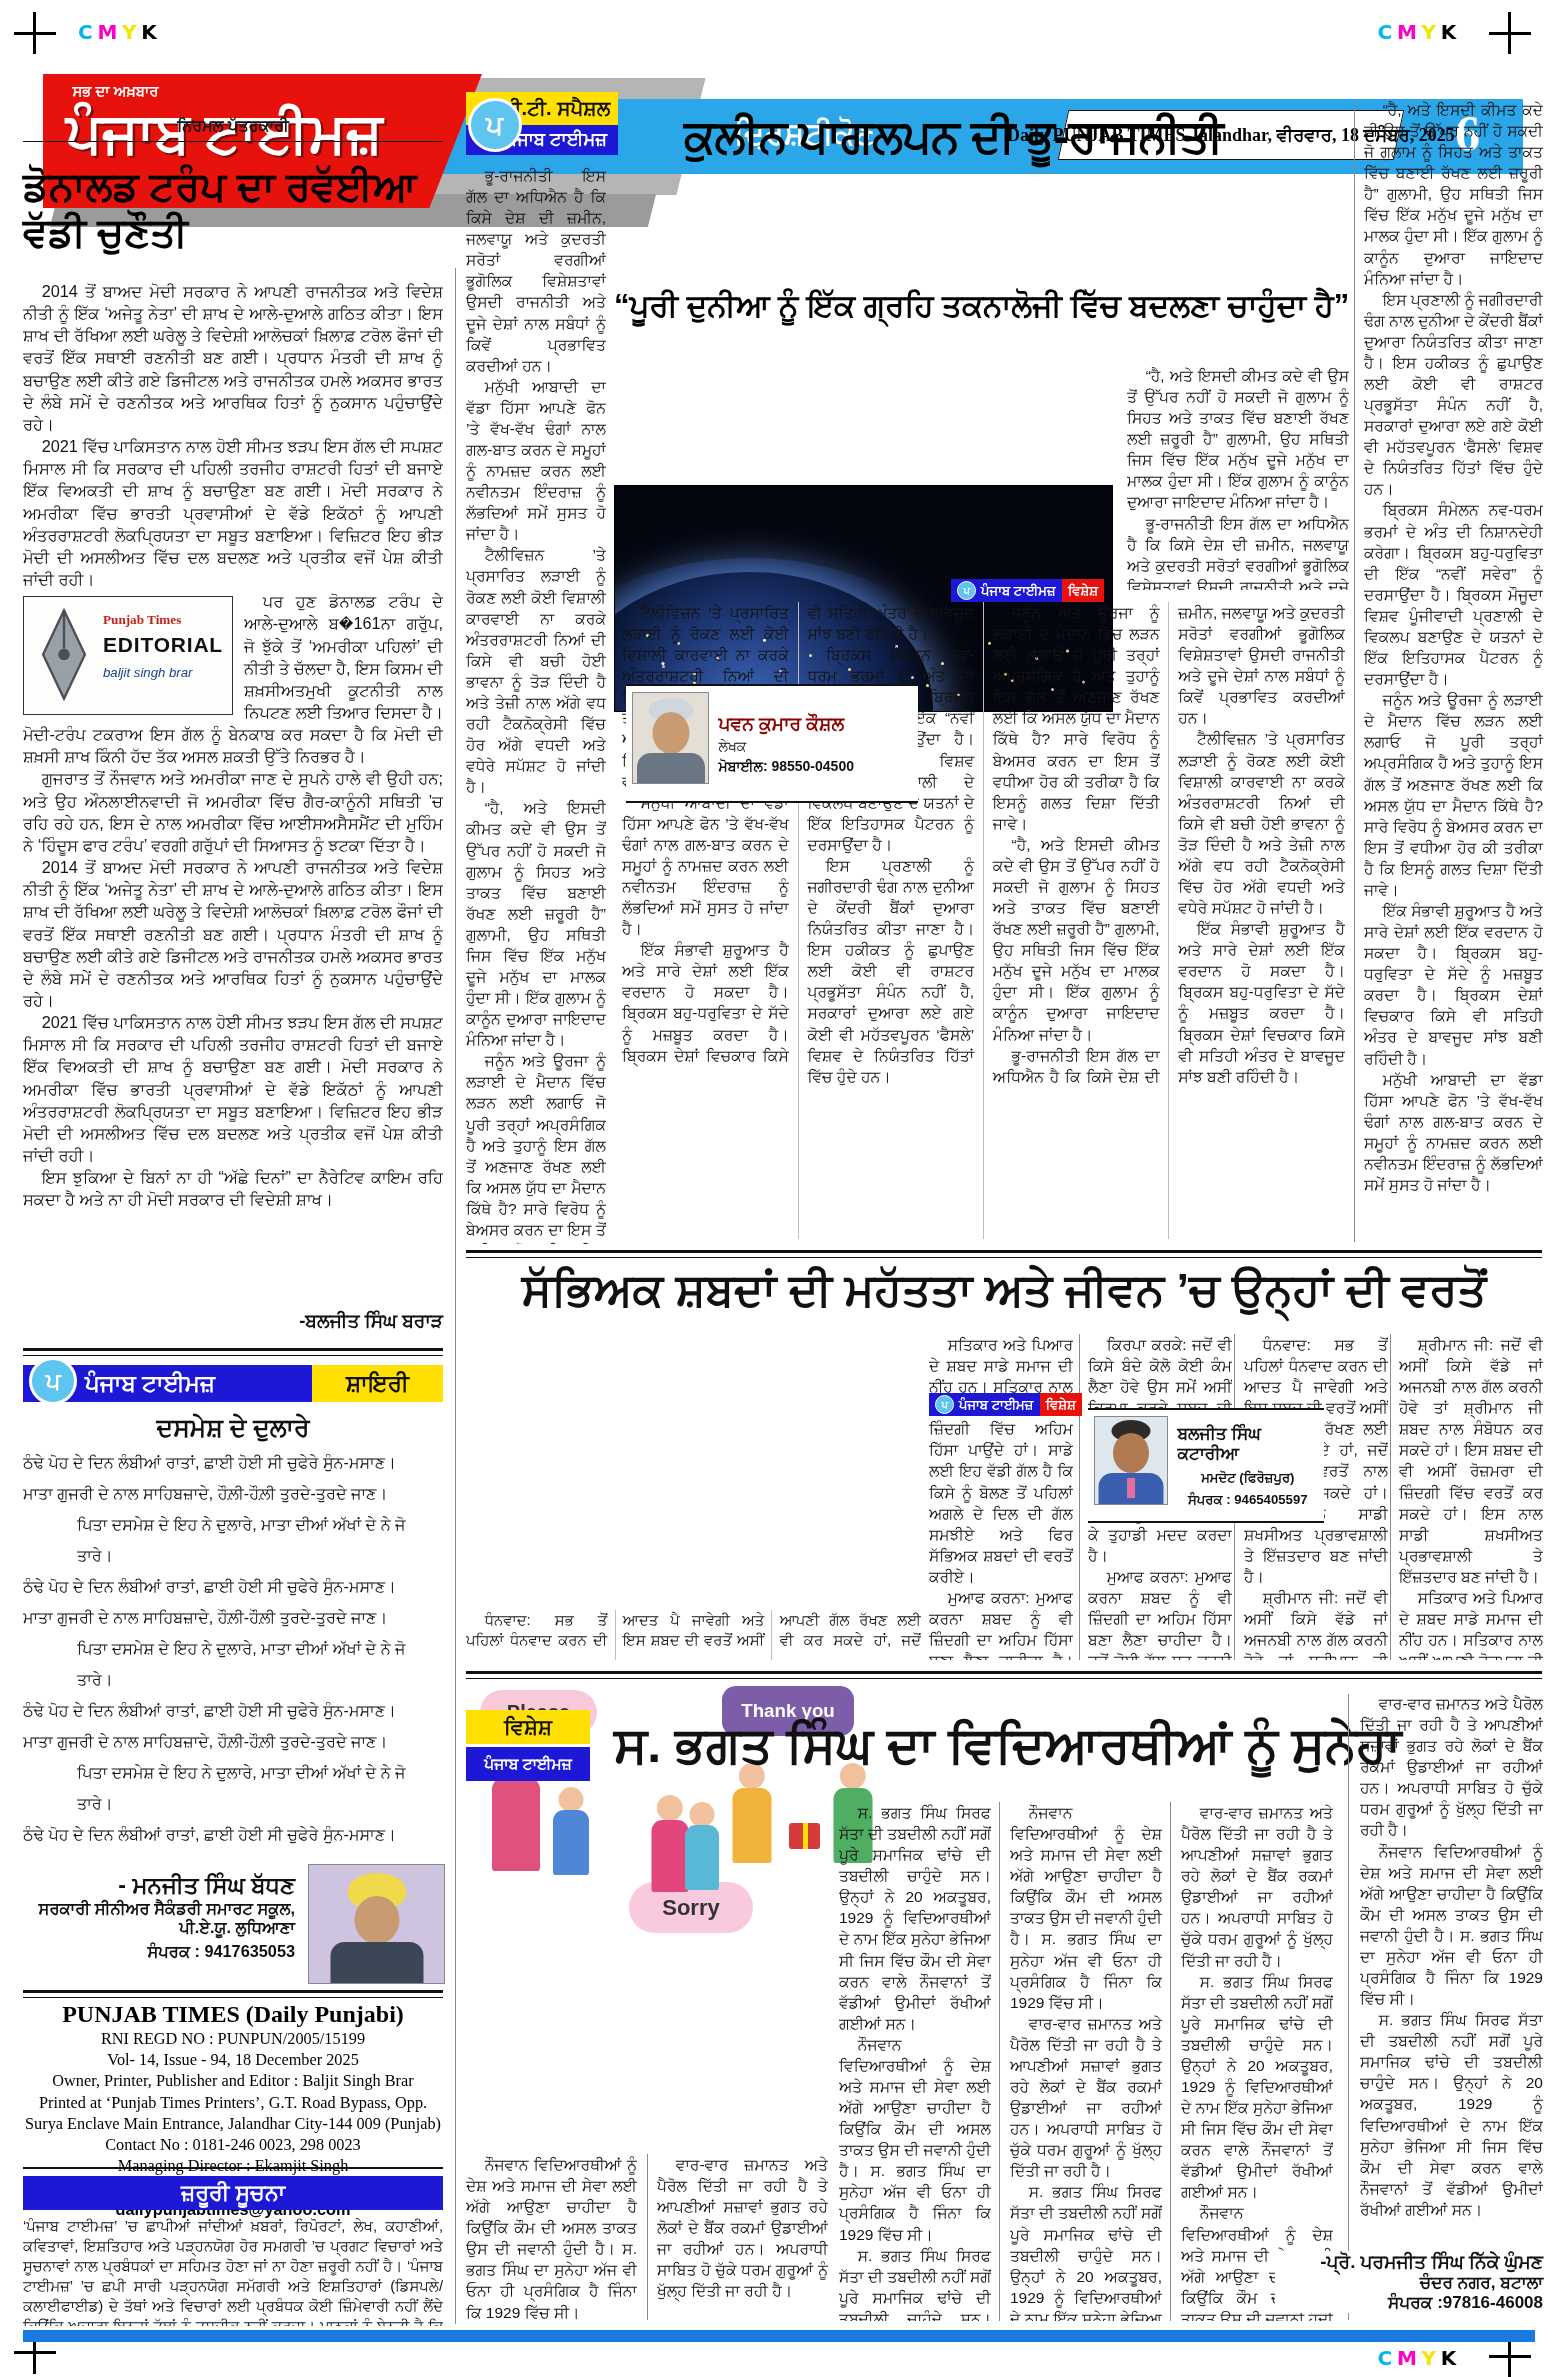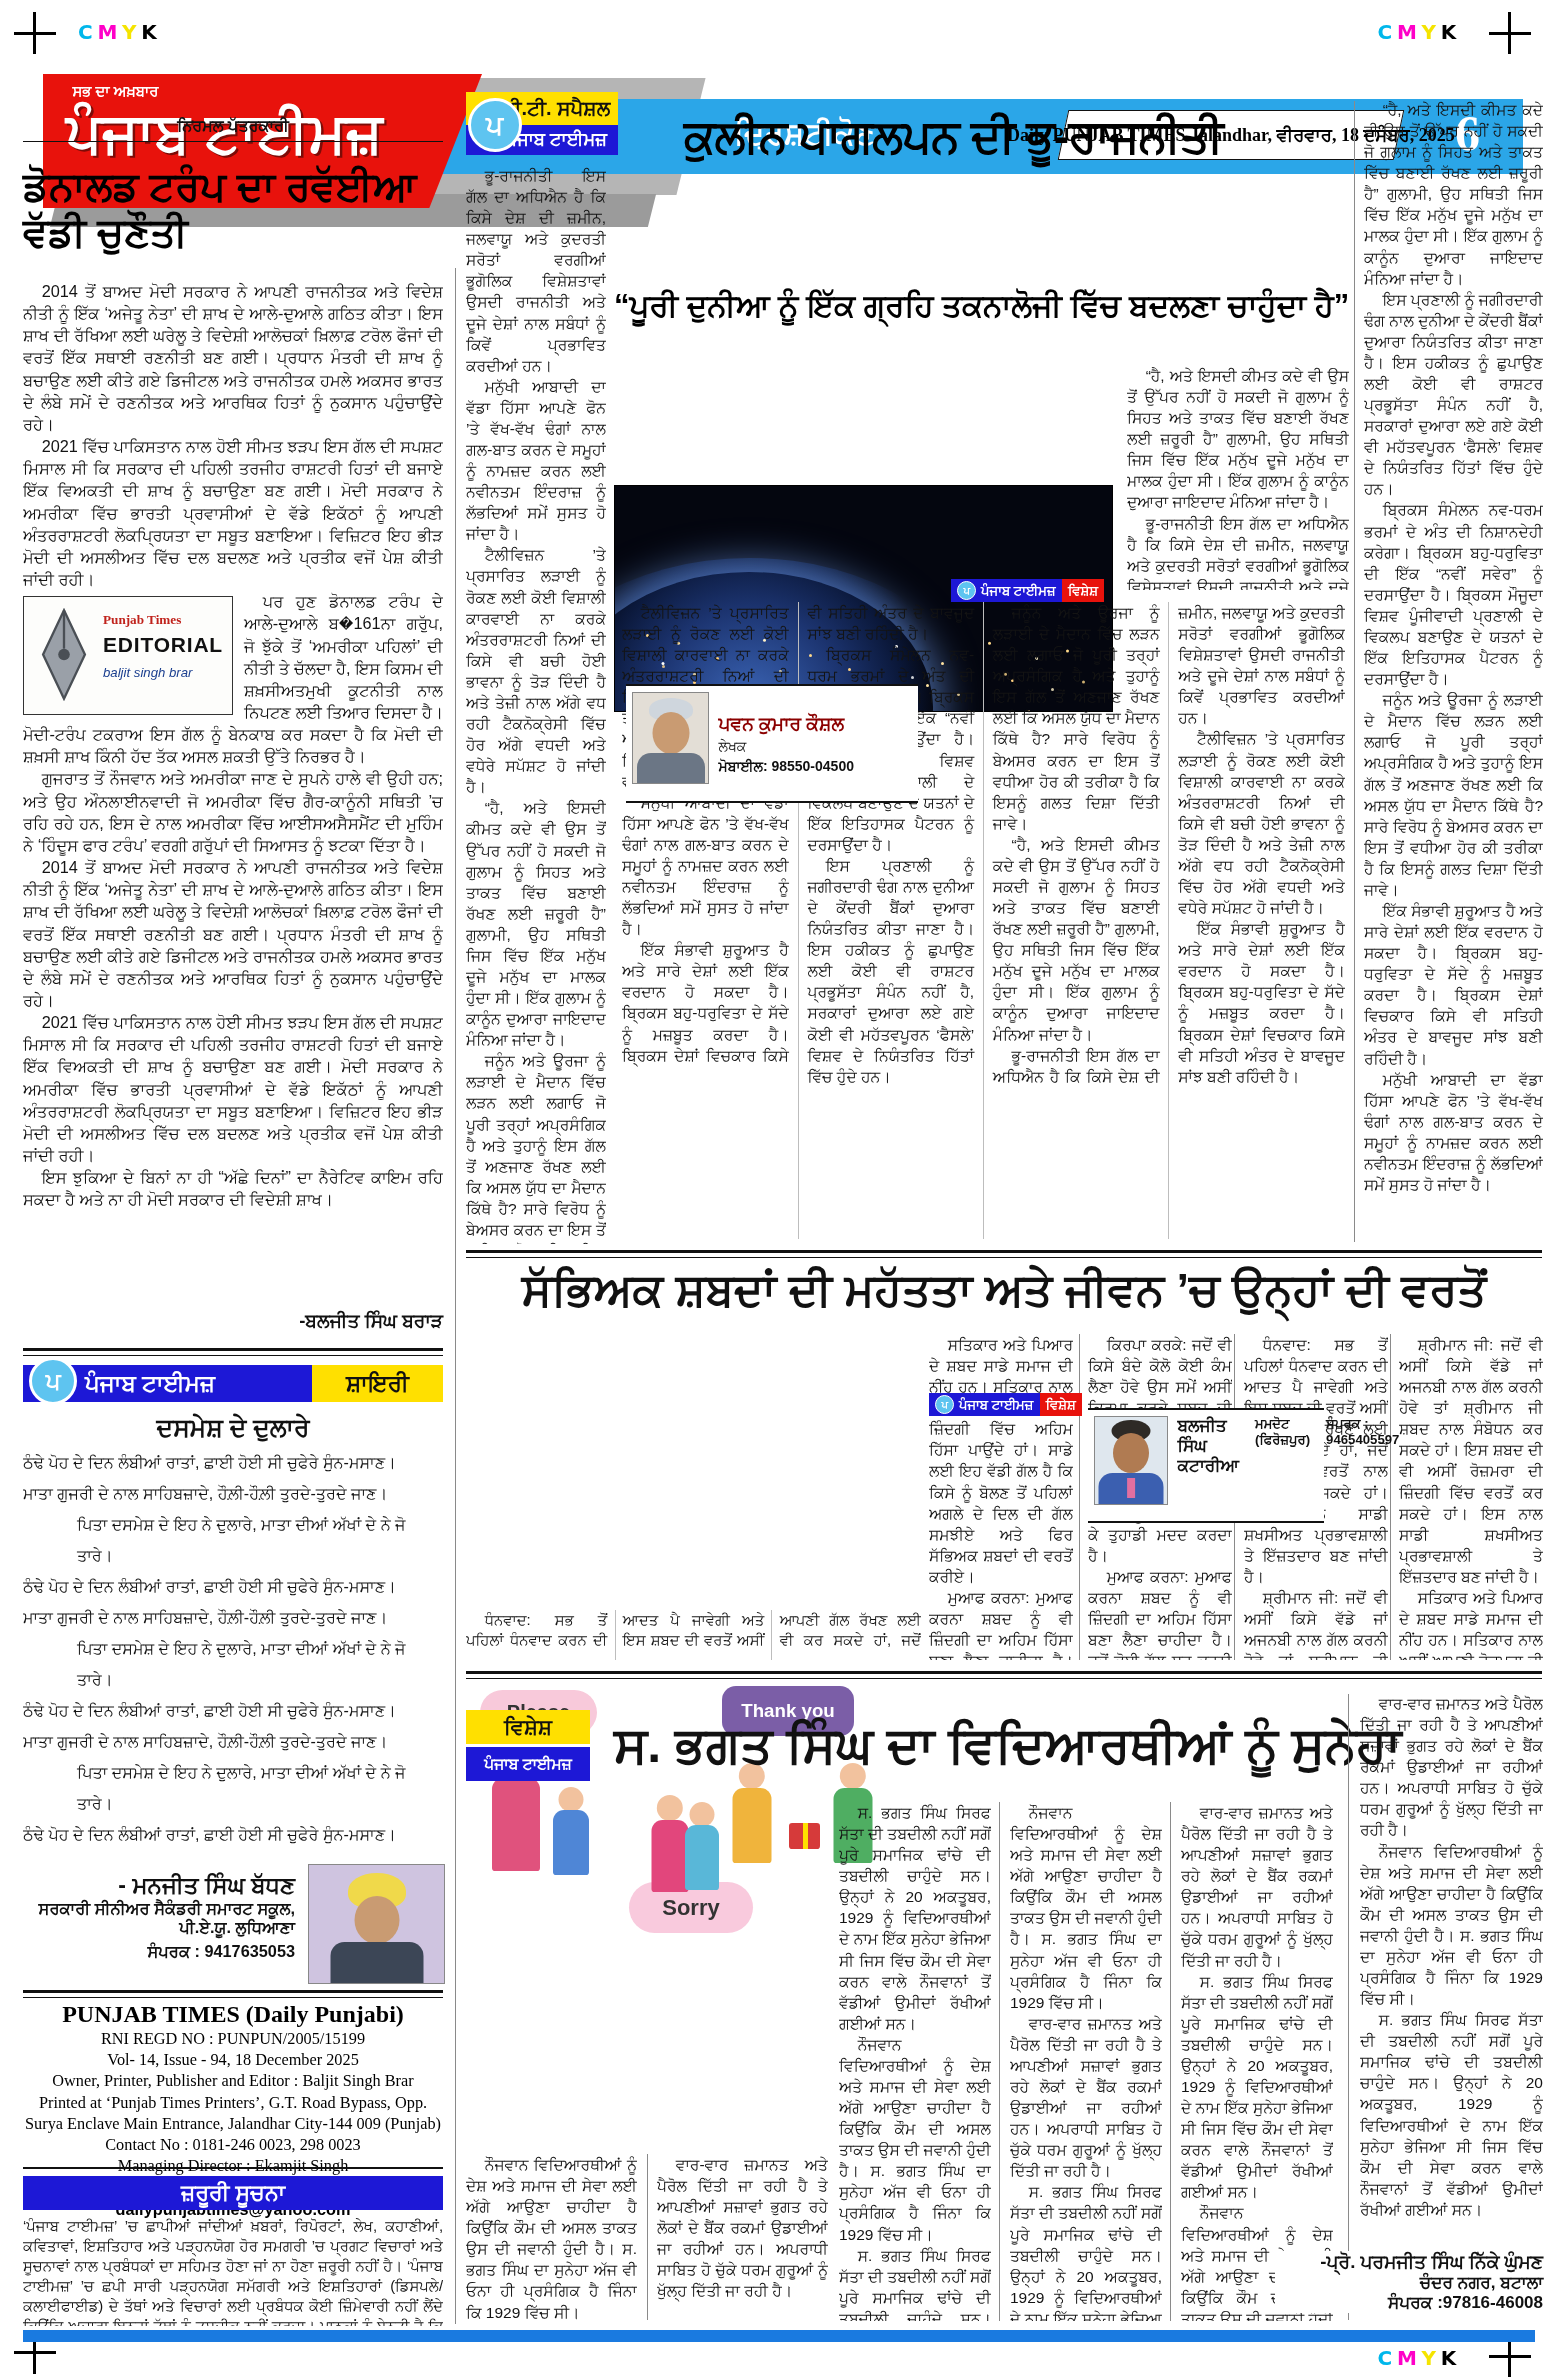--- a/index.html
+++ b/index.html
@@ -346,21 +346,21 @@
     <span class="b2">ਵਿਸ਼ੇਸ਼</span>
   </div>
 
   <div class="abs bio" style="left:1088px;top:1408px;width:224px;height:99px;">
     <span class="avatar" style="width:72px;height:87px;background:#dfe7ee;flex:none;">
       <span class="turban" style="top:3.1px;width:39px;height:22px;background:#2e2a26;border-radius:50%;"></span>
       <span class="head" style="top:15.5px;width:36px;height:40px;background:#b07b52;"></span>
       <span class="torso" style="bottom:-3.1px;width:65px;height:34px;background:#3b5fb0;"></span>
       <span style="position:absolute;left:50%;bottom:6.2px;transform:translateX(-50%);width:7.8px;height:20px;background:#e26fa0;"></span>
     </span>
-    <span style="display:flex;flex-direction:row;justify-content:center;gap:16px;">
+    <span style="display:flex;flex-direction:column;justify-content:center;gap:6px;align-items:center;">
       <span style="font-size:17px;font-weight:900;">ਬਲਜੀਤ ਸਿੰਘ ਕਟਾਰੀਆ</span>
       <span style="font-size:13.2px;font-weight:bold;">ਮਮਦੋਟ (ਫਿਰੋਜ਼ਪੁਰ)</span>
       <span style="font-size:13.2px;font-weight:bold;">ਸੰਪਰਕ : 9465405597</span>
     </span>
   </div>
 
   <div class="abs body-col cols3" style="left:466px;top:1610px;width:455px;height:50px;font-size:14.8px;">
     <p>ਧੰਨਵਾਦ: ਸਭ ਤੋਂ ਪਹਿਲਾਂ ਧੰਨਵਾਦ ਕਰਨ ਦੀ ਆਦਤ ਪੈ ਜਾਵੇਗੀ ਅਤੇ ਇਸ ਸ਼ਬਦ ਦੀ ਵਰਤੋਂ ਅਸੀਂ ਆਪਣੀ ਗੱਲ ਰੱਖਣ ਲਈ ਵੀ ਕਰ ਸਕਦੇ ਹਾਂ, ਜਦੋਂ ਸ਼ਬਦ ਦੀ ਵਰਤੋਂ ਨਾਲ ਸਬੰਧ ਕਰ ਸਕਦੇ ਹਾਂ। ਇਸ ਨਾਲ ਸਾਡੀ ਸ਼ਖਸੀਅਤ ਪ੍ਰਭਾਵਸ਼ਾਲੀ ਤੇ ਇੱਜ਼ਤਦਾਰ ਬਣ ਜਾਂਦੀ ਹੈ।</p>
   </div>
 

